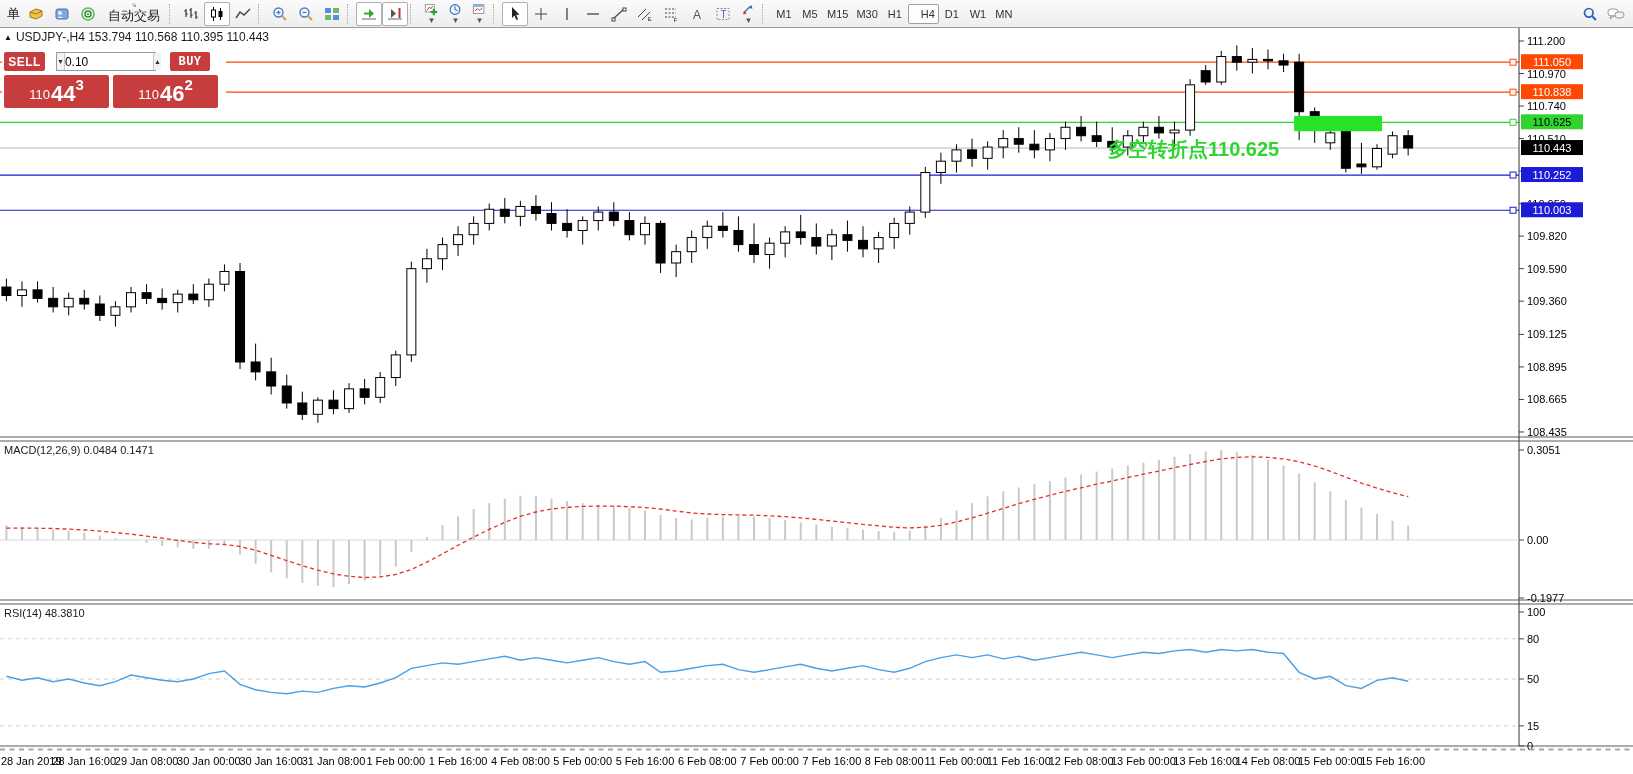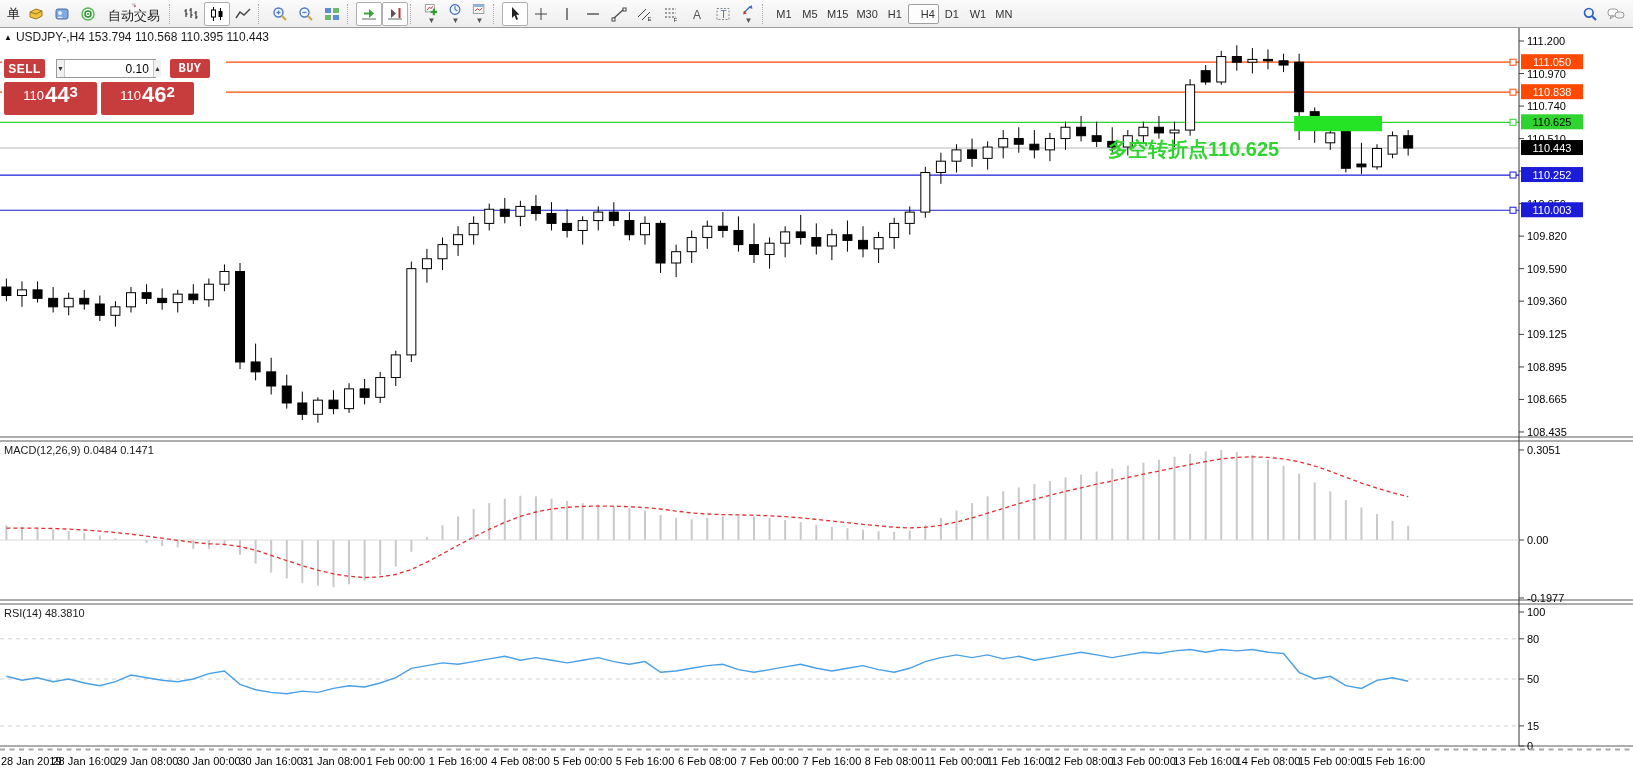--- a/index.html
+++ b/index.html
@@ -25,35 +25,35 @@
   
   .chart-region { position:absolute; top:28px; left:0; width:1633px; height:746px; background:#fff; }
   #chart-svg { position:absolute; top:0; left:0; }
   svg text { font-family:"Liberation Sans", sans-serif; }
 
   .chart-head { position:absolute; top:2px; left:4px; z-index:5; }
   .title-row { font-size:12px; color:#1a1a1a; display:flex; align-items:center; white-space:nowrap; }
   .collapse { font-size:8px; margin-right:4px; color:#111; }
 
   .panel-backdrop { position:absolute; top:18px; left:-2px; width:224px; height:62px; background:#fff; }
-  .trade-panel { position:relative; margin-top:15px; width:218px; }
+  .trade-panel { position:relative; margin-top:8px; width:218px; }
   .tp-row1 { display:flex; align-items:stretch; height:19px; }
   .btn-red { background:#c73d3e; color:#fff; border:none; border-radius:2px; font-size:12px;
     font-weight:600; letter-spacing:.5px; }
   .sell-btn { width:41px; }
   .buy-btn { width:40px; margin-left:14px;font-family:Liberation Mono, monospace; }
   .vol-spin { display:flex; margin-left:11px; border:1px solid #9a9a9a; background:#fff; width:100px; }
   .spin-btn { width:14px; background:#f1f1f1; border:none; font-size:7px; color:#333; padding:0; }
   .spin-btn.left { border-right:1px solid #c9c9c9; }
   .spin-btn.right { border-left:1px solid #c9c9c9; }
-  .vol-input { width:88px; border:none; text-align:right; font-size:12px; padding-right:4px;
+  .vol-input { width:88px; border:none; font-size:12px; padding-right:4px;
     font-family:"Liberation Sans", sans-serif; }
   .tp-row2 { display:flex; margin-top:4px; }
-  .px-box { width:93px; height:33px; background:#c73d3e; color:#fff; border-radius:2px;
-    display:flex; align-items:flex-end; justify-content:center; padding-bottom:10px; }
+  .px-box { width:105px; height:33px; background:#c73d3e; color:#fff; border-radius:2px;
+    display:flex; align-items:flex-end; justify-content:center; padding-bottom:4px; }
   .px-box + .px-box { margin-left:4px; }
   .px-prefix { font-size:13px; margin:0 1px 2px 0; }
   .px-big { font-size:22px; font-weight:bold; line-height:0.85; }
   .px-sup { font-size:15px; font-weight:bold; align-self:flex-start; margin-top:1px; }
 
   .ind-label { position:absolute; font-size:11px; color:#1a1a1a; left:4px; z-index:4; white-space:nowrap;text-align:center; }
   #macd-label { top:416px; }
   #rsi-label  { top:579px; }
   #trend-note { position:absolute; z-index:4; font-size:20px; font-weight:bold; white-space:nowrap;margin-left:48px; }
 </style>

